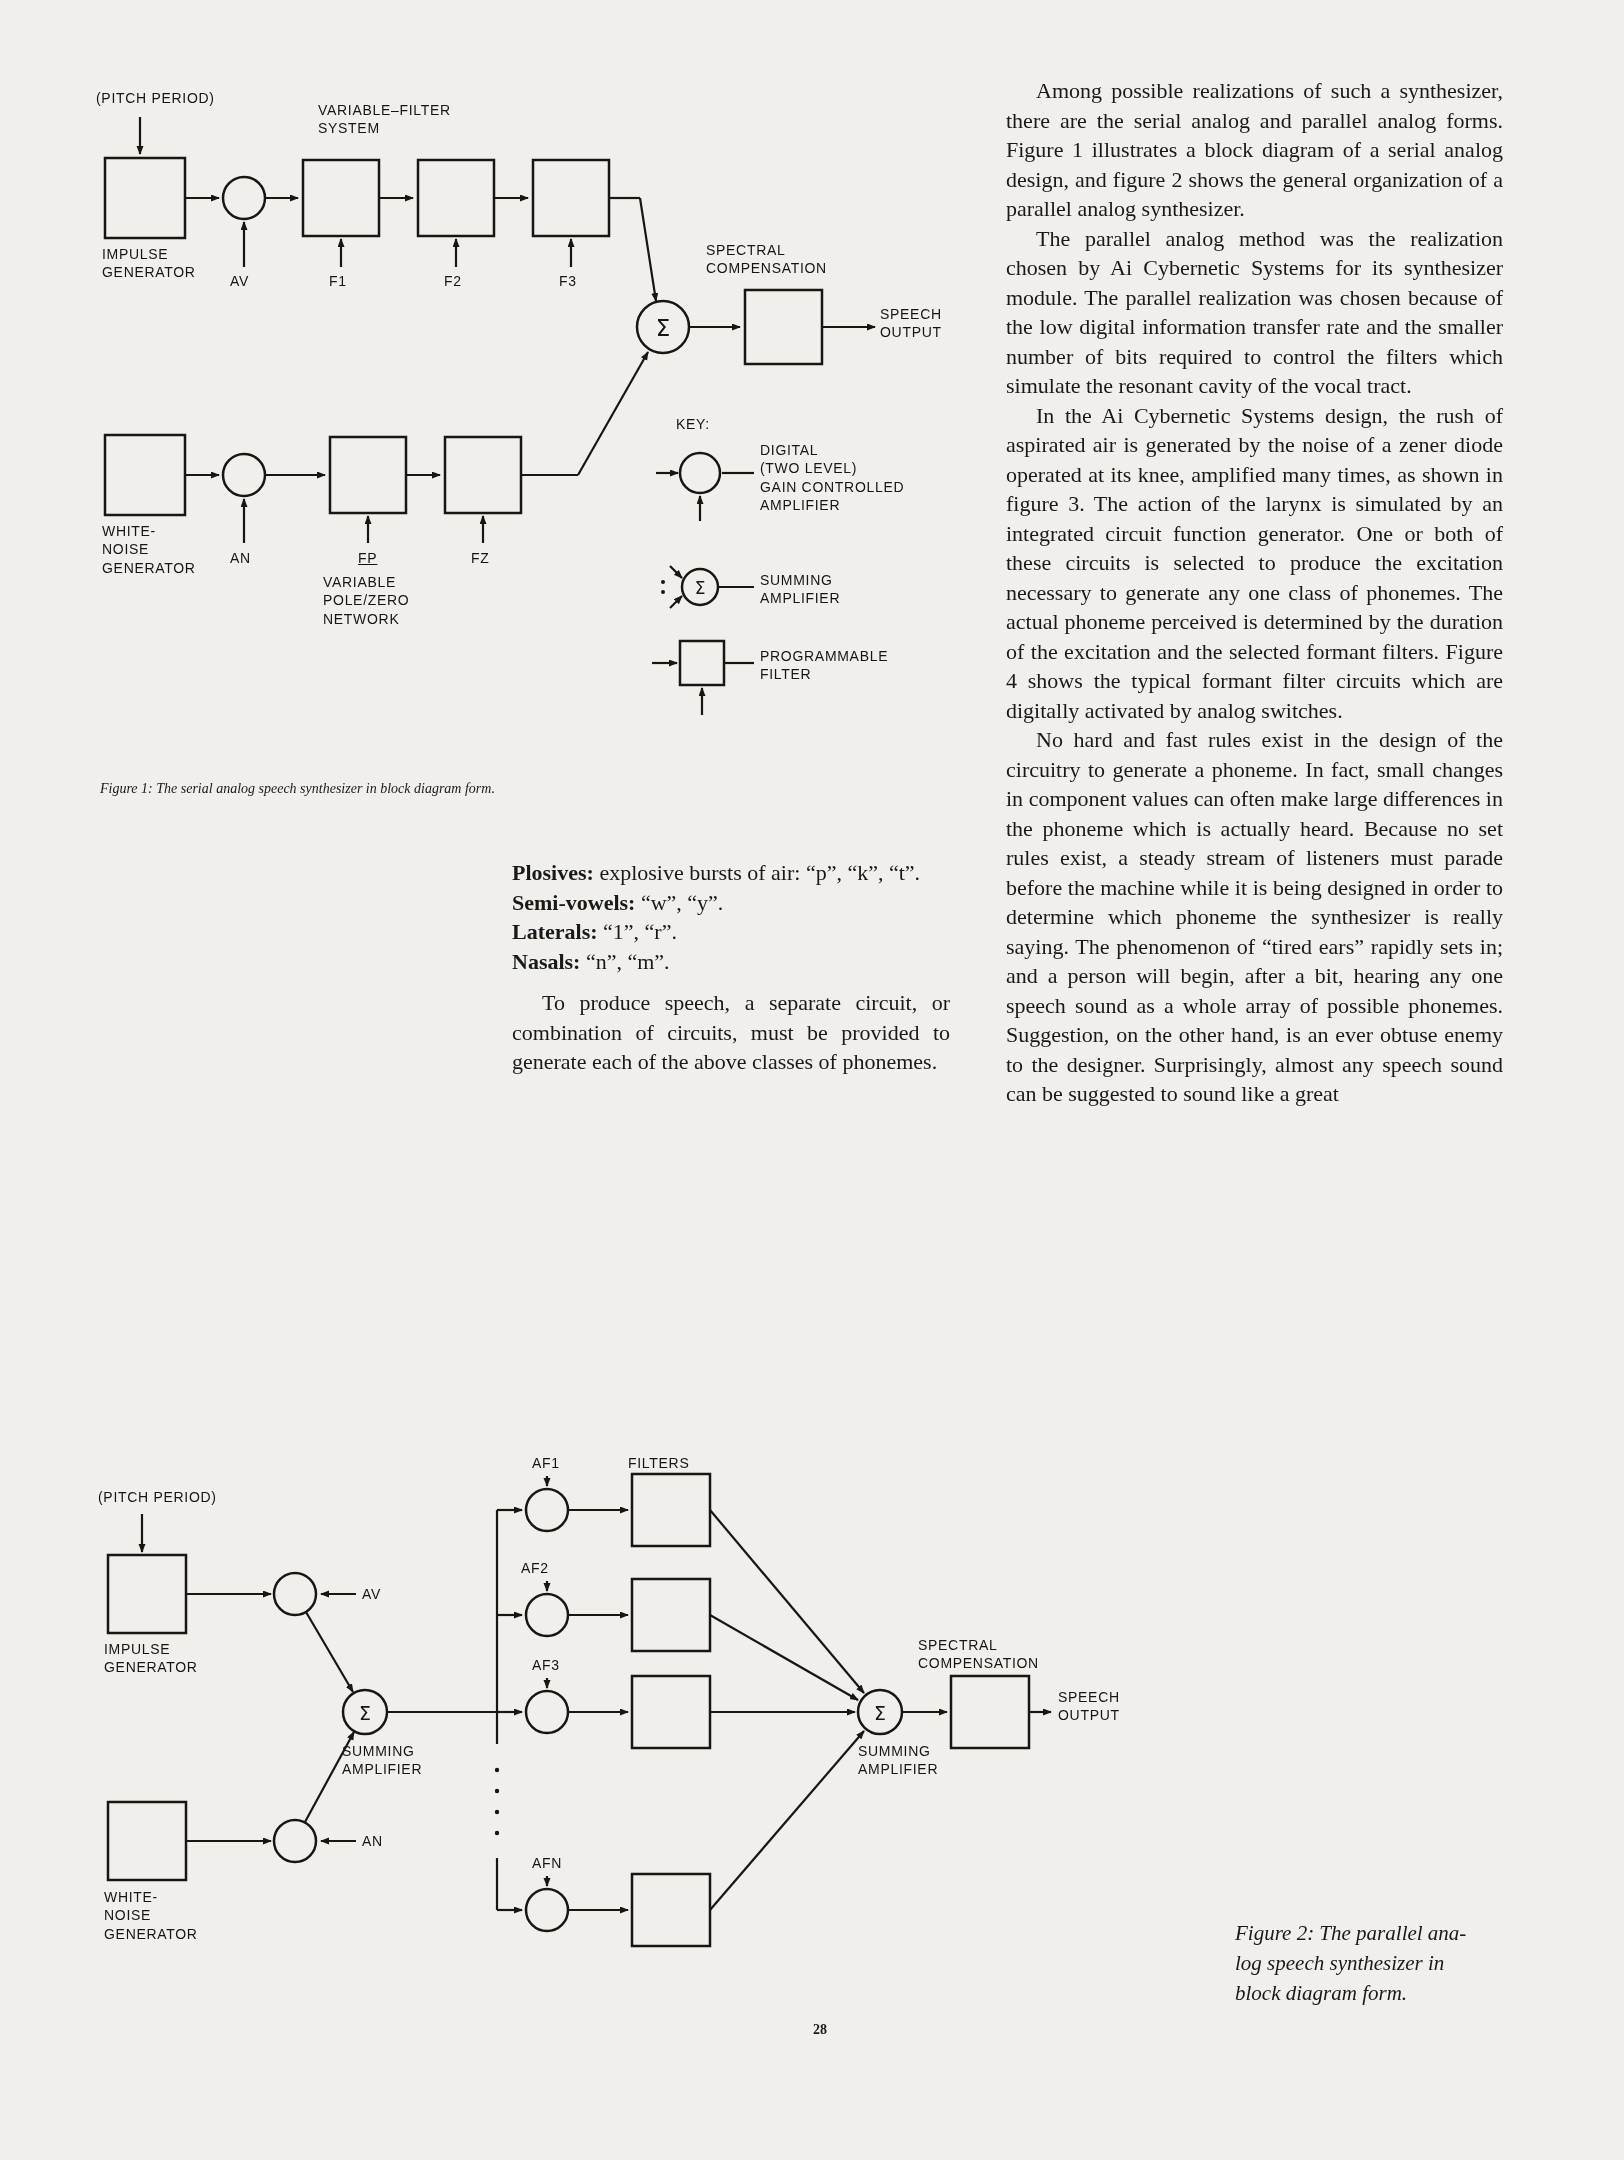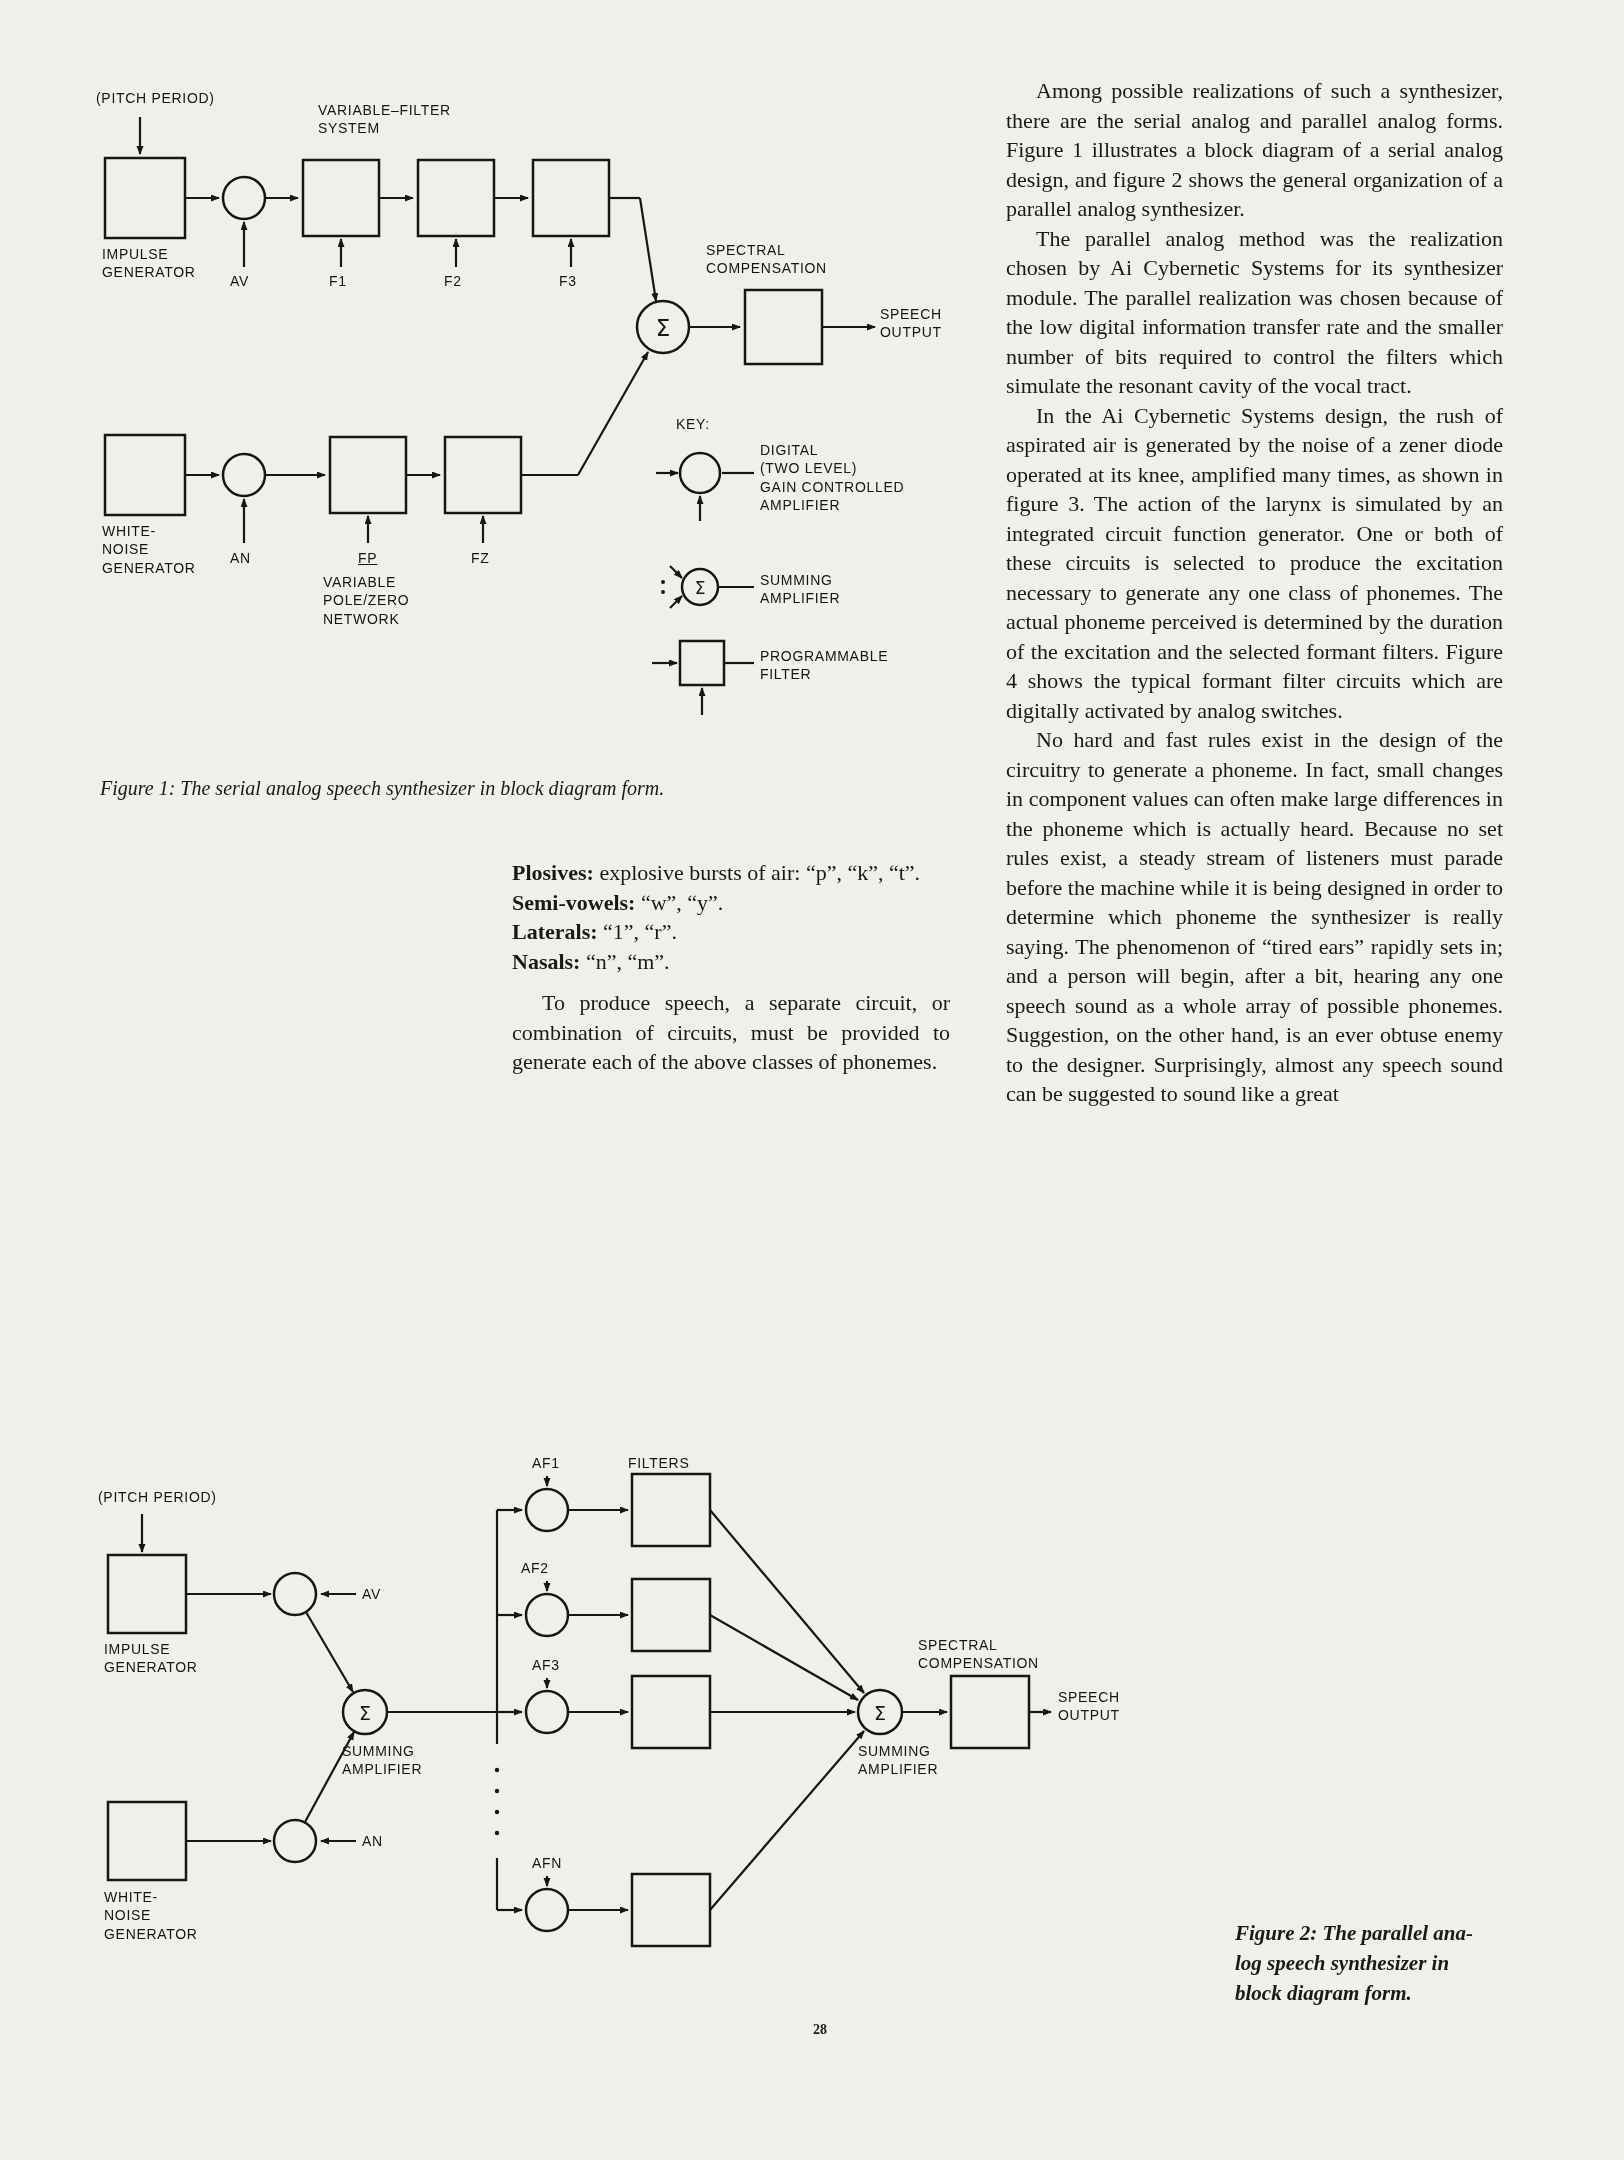--- a/index.html
+++ b/index.html
@@ -6,21 +6,21 @@
   .page{position:relative;width:1624px;height:2160px;background:#f1efe9;
         font-family:"Liberation Serif",serif;color:#1b1b1b;overflow:hidden;}
   .abs{position:absolute;}
   .lbl{font-family:"Liberation Sans",sans-serif;font-size:14px;line-height:1.32;
        letter-spacing:0.7px;white-space:pre-line;color:#151515;}
   .tc{text-align:left;}
   .body-col{font-size:22px;line-height:29.5px;text-align:justify;color:#191919;}
   .body-col p{margin:0;text-indent:30px;}
   .body-col p.np{text-indent:0;}
   .body-col p.gap{margin-top:12px;}
-  .caption{font-style:italic;font-size:20px;line-height:27px;color:#191919;white-space:pre-line;}
+  .caption{font-style:italic;font-size:14px;line-height:27px;color:#191919;white-space:pre-line;}
   .pagenum{font-size:14px;font-weight:bold;text-align:center;}
   svg line, svg polyline{stroke:#161616;stroke-width:2.2;fill:none;}
   svg rect{fill:none;stroke:#161616;stroke-width:2.5;}
   svg circle.node{fill:none;stroke:#161616;stroke-width:2.5;}
   svg circle.dot{fill:#161616;stroke:none;}
   svg text.sigma{font-family:"DejaVu Sans",sans-serif;fill:#161616;}
 </style>
 </head>
 <body>
 
@@ -215,19 +215,19 @@
     <div class="abs lbl" style="left:452px;top:424px;">AFN</div>
     <div class="abs lbl" style="left:548px;top:24px;">FILTERS</div>
     <div class="abs lbl" style="left:778px;top:312px;">SUMMING
 AMPLIFIER</div>
     <div class="abs lbl tc" style="left:838px;top:206px;width:145px;">SPECTRAL
 COMPENSATION</div>
     <div class="abs lbl" style="left:978px;top:258px;">SPEECH
 OUTPUT</div>
   </div>
 
-  <div class="abs caption" style="left:1235px;top:1918px;width:300px;font-size:21px;line-height:30px;font-weight:bold;">Figure 2: The parallel ana-
+  <div class="abs caption" style="left:1235px;top:1918px;width:300px;font-size:21px;line-height:30px;">Figure 2: The parallel ana-
 log speech synthesizer in
 block diagram form.</div>
 
   <div class="abs pagenum" style="left:785px;top:2022px;width:70px;">28</div>
 
 </div>
 
 </body></html>

